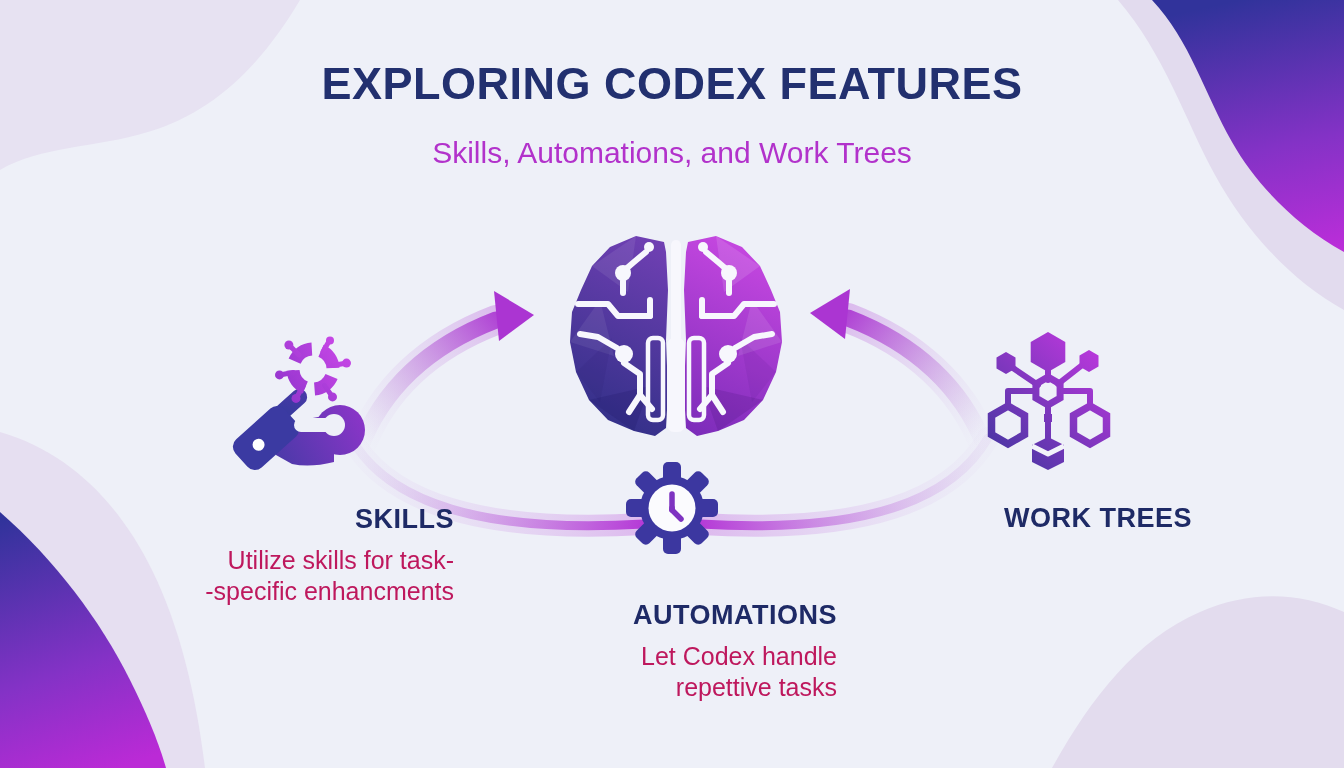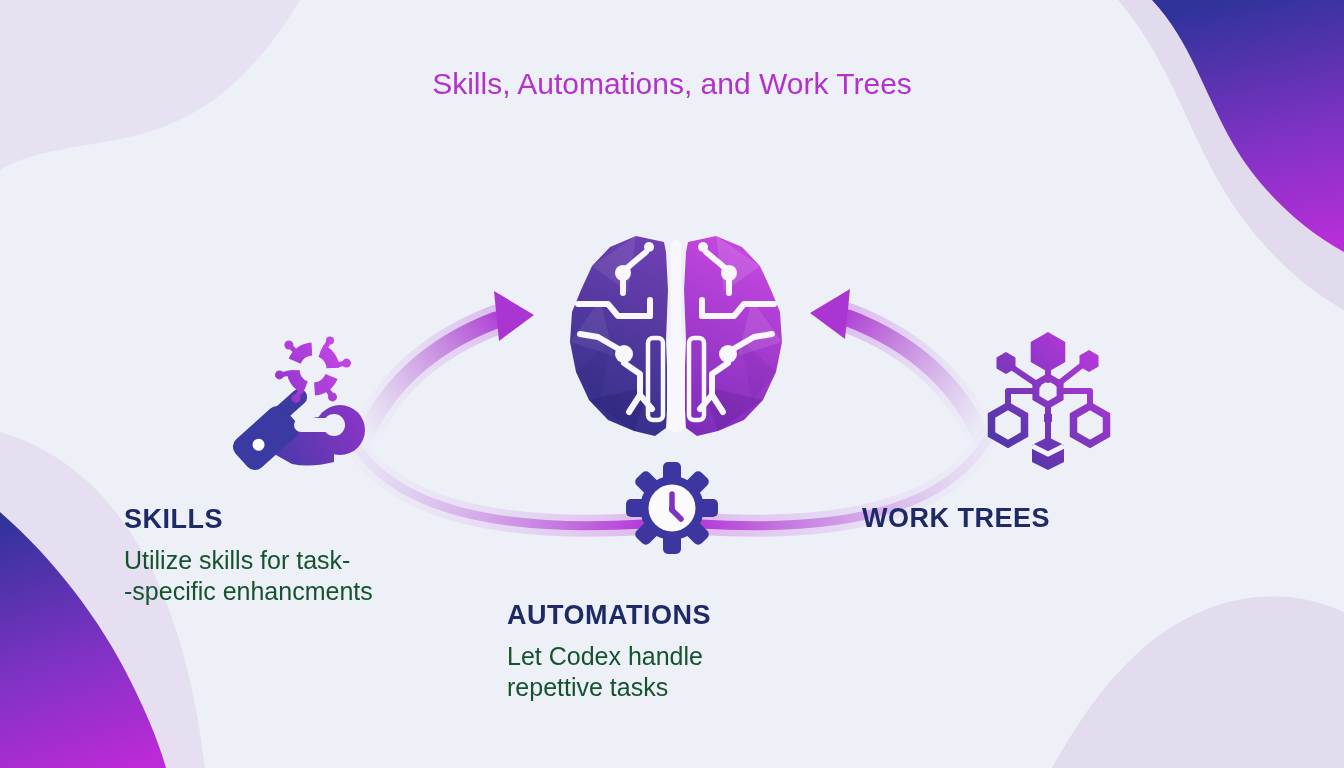--- a/index.html
+++ b/index.html
@@ -16,34 +16,34 @@
     text-align:center;
     z-index:5;
   }
   .title{
     font-size:45px;
     font-weight:800;
     letter-spacing:.5px;
     color:#22306f;
   }
   .subtitle{
-    margin-top:9px;
+    margin-top:26px;
     font-size:30px;
     font-weight:500;
     color:#b232cb;
   }
   .feature{
-    position:absolute;width:330px;text-align:left;z-index:5;
+    position:absolute;width:330px;text-align:right;z-index:5;
   }
   .feature-heading{
     font-size:27px;font-weight:800;color:#1e2a66;letter-spacing:.5px;
   }
   .feature-body{
     margin-top:10px;
-    font-size:25px;color:#14532d;line-height:1.25;
+    font-size:25px;color:#be185d;line-height:1.25;
     white-space:pre-line;
   }
   .f-skills{left:124px;top:504px;}
   .f-autos{left:507px;top:575px;margin-top:25px;}
   .f-trees{left:862px;top:503px;}
 </style>
 </head>
 <body>
 
 <div class="stage">
@@ -240,20 +240,21 @@
       <polygon points="1089,350 1098.5,355.5 1098.5,366.5 1089,372 1079.5,366.5 1079.5,355.5" fill="url(#gTree)"></polygon>
       <polygon points="1008,406 1024.5,415.5 1024.5,434.5 1008,444 991.5,434.5 991.5,415.5" fill="none" stroke="url(#gTree)" stroke-width="7.5"></polygon>
       <polygon points="1090,406 1106.5,415.5 1106.5,434.5 1090,444 1073.5,434.5 1073.5,415.5" fill="none" stroke="url(#gTree)" stroke-width="7.5"></polygon>
       <rect x="1044" y="414" width="8" height="8" fill="url(#gTree)"></rect>
       <path d="M 1032 445 L 1048 437 L 1064 445 L 1064 462 L 1048 470 L 1032 462 Z" fill="url(#gTree)"></path>
       <path d="M 1032 446 L 1048 454 L 1064 446" fill="none" stroke="#f2f3fa" stroke-width="5" stroke-linejoin="round"></path>
     </g>
   </svg>
 
   <div class="header">
+    <div class="title">EXPLORING CODEX FEATURES</div>
     <div class="subtitle">Skills, Automations, and Work Trees</div>
   </div>
 
   <div class="feature f-skills">
     <div class="feature-heading">SKILLS</div>
     <div class="feature-body">Utilize skills for task-
 -specific enhancments</div>
   </div>
 
   <div class="feature f-autos">

